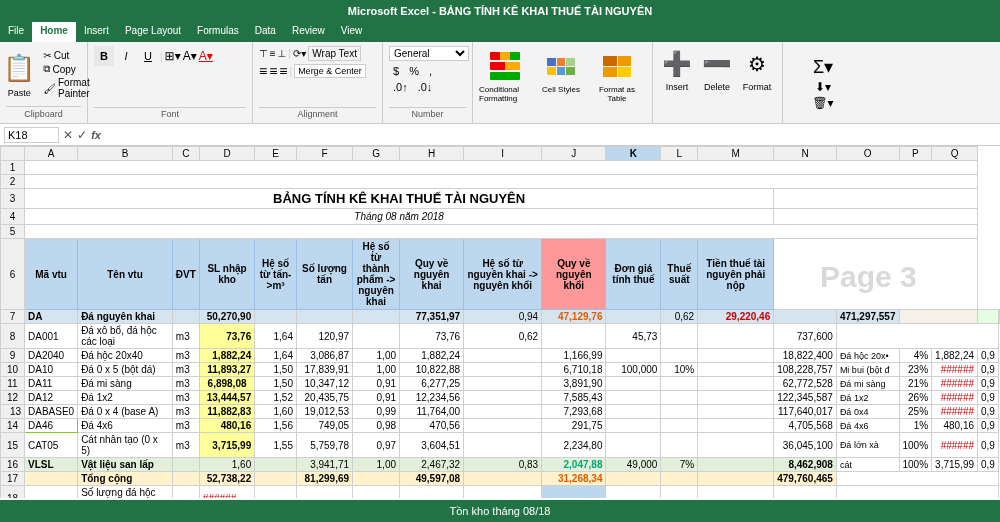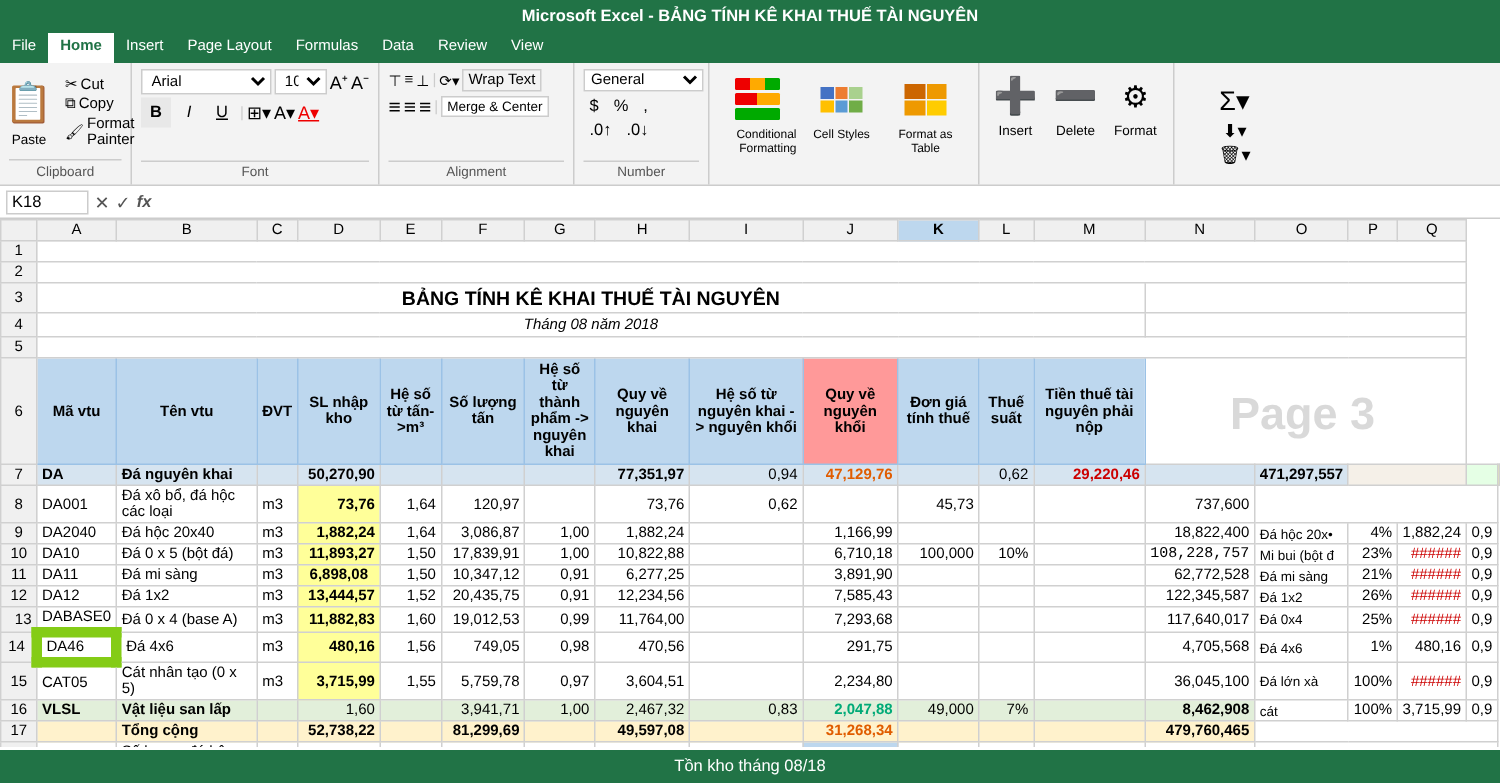--- a/index.html
+++ b/index.html
@@ -44,30 +44,20 @@
           <span>🖌</span>
           <span>Format Painter</span>
         </div>
       </div>
     </div>
     <span style="font-size:9px;color:#555;border-top:1px solid #ccc;width:100%;text-align:center;padding-top:2px;">Clipboard</span>
   </div>
 
   <div style="border-right:1px solid #ccc;padding:4px 6px;display:flex;flex-direction:column;gap:2px;width:165px;">
     <div style="display:flex;gap:2px;align-items:center;">
-      <select style="border:1px solid #ccc;padding:1px 2px;font-size:10px;width:95px;background:white;">
-        <option>Arial</option>
-      </select>
-      <select style="border:1px solid #ccc;padding:1px 2px;font-size:10px;width:35px;background:white;">
-        <option>10</option>
-      </select>
-      <span style="cursor:pointer;font-size:12px;">A⁺</span>
-      <span style="cursor:pointer;font-size:12px;">A⁻</span>
-    </div>
-    <div style="display:flex;gap:2px;align-items:center;">
       <button style="width:20px;height:20px;border:1px solid transparent;cursor:pointer;font-weight:bold;font-size:11px;background:#e8e8e8;"><span>B</span></button>
       <button style="width:20px;height:20px;border:1px solid transparent;cursor:pointer;font-style:italic;font-size:11px;background:transparent;"><span>I</span></button>
       <button style="width:20px;height:20px;border:1px solid transparent;cursor:pointer;text-decoration:underline;font-size:11px;background:transparent;"><span>U</span></button>
       <span style="color:#ccc">|</span>
       <span style="cursor:pointer;font-size:12px;">⊞▾</span>
       <span style="cursor:pointer;font-size:12px;">A▾</span>
       <span style="cursor:pointer;font-size:12px;text-decoration:underline;color:#e00;">A▾</span>
     </div>
     <span style="font-size:9px;color:#555;border-top:1px solid #ccc;width:100%;text-align:center;padding-top:1px;margin-top:auto;">Font</span>
   </div>
@@ -107,21 +97,21 @@
     <span style="font-size:9px;color:#555;border-top:1px solid #ccc;width:100%;text-align:center;padding-top:1px;margin-top:auto;">Number</span>
   </div>
 
   <div style="border-right:1px solid #ccc;padding:4px 6px;display:flex;gap:4px;width:180px;align-items:flex-start;">
     <div style="display:flex;flex-direction:column;align-items:center;cursor:pointer;width:52px;">
       <div style="width:36px;height:40px;display:flex;flex-direction:column;align-items:center;justify-content:center;gap:2px;">
         <div style="width:30px;height:8px;background:linear-gradient(to right,#e00 33%,#fa0 33%,#fa0 66%,#0a0 66%);border-radius:1px;"></div>
         <div style="width:30px;height:8px;background:linear-gradient(to right,#e00 50%,#fa0 50%);border-radius:1px;"></div>
         <div style="width:30px;height:8px;background:#0a0;border-radius:1px;"></div>
       </div>
-      <span style="font-size:8px;text-align:right;line-height:1.1;">Conditional Formatting</span>
+      <span style="font-size:8px;text-align:left;line-height:1.1;">Conditional Formatting</span>
     </div>
     <div style="display:flex;flex-direction:column;align-items:center;cursor:pointer;width:52px;">
       <div style="width:36px;height:40px;display:flex;align-items:center;justify-content:center;">
         <div style="display:grid;grid-template-columns:1fr 1fr 1fr;gap:1px;width:28px;">
           <div style="background:#4472c4;height:8px;"></div>
             <div style="background:#ed7d31;height:8px;"></div>
             <div style="background:#a9d18e;height:8px;"></div>
           <div style="background:#ffc000;height:8px;"></div>
             <div style="background:#5b9bd5;height:8px;"></div>
             <div style="background:#70ad47;height:8px;"></div>
@@ -316,21 +306,21 @@
         <td style="background:#ffff99;text-align:right;border:1px solid #d0d0d0;padding:1px 3px;font-weight:bold;">11,893,27</td>
         <td style="text-align:right;border:1px solid #d0d0d0;padding:1px 3px;">1,50</td>
         <td style="text-align:right;border:1px solid #d0d0d0;padding:1px 3px;">17,839,91</td>
         <td style="text-align:right;border:1px solid #d0d0d0;padding:1px 3px;">1,00</td>
         <td style="text-align:right;border:1px solid #d0d0d0;padding:1px 3px;">10,822,88</td>
         <td style="border:1px solid #d0d0d0;padding:1px 3px;"></td>
         <td style="text-align:right;border:1px solid #d0d0d0;padding:1px 3px;">6,710,18</td>
         <td style="text-align:right;border:1px solid #d0d0d0;padding:1px 3px;">100,000</td>
         <td style="text-align:right;border:1px solid #d0d0d0;padding:1px 3px;">10%</td>
         <td style="border:1px solid #d0d0d0;padding:1px 3px;"></td>
-        <td style="text-align:right;border:1px solid #d0d0d0;padding:1px 3px;font-family:Liberation Mono, monospace;">108,228,757</td>
+        <td style="text-align:right;border:1px solid #d0d0d0;padding:1px 3px;">108,228,757</td>
         <td style="border:1px solid #d0d0d0;padding:1px 3px;font-size:9px;">Mi bui (bột đ</td>
         <td style="border:1px solid #d0d0d0;padding:1px 3px;text-align:right;">23%</td>
         <td style="border:1px solid #d0d0d0;padding:1px 3px;text-align:right;color:#cc0000;">######</td>
         <td style="border:1px solid #d0d0d0;padding:1px 3px;text-align:right;">0,9</td>
       </tr>
 
       <tr>
         <td style="background:#f0f0f0;text-align:center;border:1px solid #d0d0d0;padding:1px 3px;">11</td>
         <td style="border:1px solid #d0d0d0;padding:1px 3px;">DA11</td>
         <td style="border:1px solid #d0d0d0;padding:1px 3px;">Đá mi sàng</td>
@@ -391,21 +381,21 @@
         <td style="border:1px solid #d0d0d0;padding:1px 3px;"></td>
         <td style="text-align:right;border:1px solid #d0d0d0;padding:1px 3px;">117,640,017</td>
         <td style="border:1px solid #d0d0d0;padding:1px 3px;font-size:9px;">Đá 0x4</td>
         <td style="border:1px solid #d0d0d0;padding:1px 3px;text-align:right;">25%</td>
         <td style="border:1px solid #d0d0d0;padding:1px 3px;text-align:right;color:#cc0000;">######</td>
         <td style="border:1px solid #d0d0d0;padding:1px 3px;text-align:right;">0,9</td>
       </tr>
 
       <tr>
         <td style="background:#f0f0f0;text-align:center;border:1px solid #d0d0d0;padding:1px 3px;">14</td>
-        <td style="border:7px solid #84cc16;padding:1px 3px;">DA46</td>
+        <td style="border:1px solid #84cc16;padding:1px 3px;">DA46</td>
         <td style="border:1px solid #d0d0d0;padding:1px 3px;">Đá 4x6</td>
         <td style="border:1px solid #d0d0d0;padding:1px 3px;">m3</td>
         <td style="background:#ffff99;text-align:right;border:1px solid #d0d0d0;padding:1px 3px;font-weight:bold;">480,16</td>
         <td style="text-align:right;border:1px solid #d0d0d0;padding:1px 3px;">1,56</td>
         <td style="text-align:right;border:1px solid #d0d0d0;padding:1px 3px;">749,05</td>
         <td style="text-align:right;border:1px solid #d0d0d0;padding:1px 3px;">0,98</td>
         <td style="text-align:right;border:1px solid #d0d0d0;padding:1px 3px;">470,56</td>
         <td style="border:1px solid #d0d0d0;padding:1px 3px;"></td>
         <td style="text-align:right;border:1px solid #d0d0d0;padding:1px 3px;">291,75</td>
         <td style="border:1px solid #d0d0d0;padding:1px 3px;"></td>

